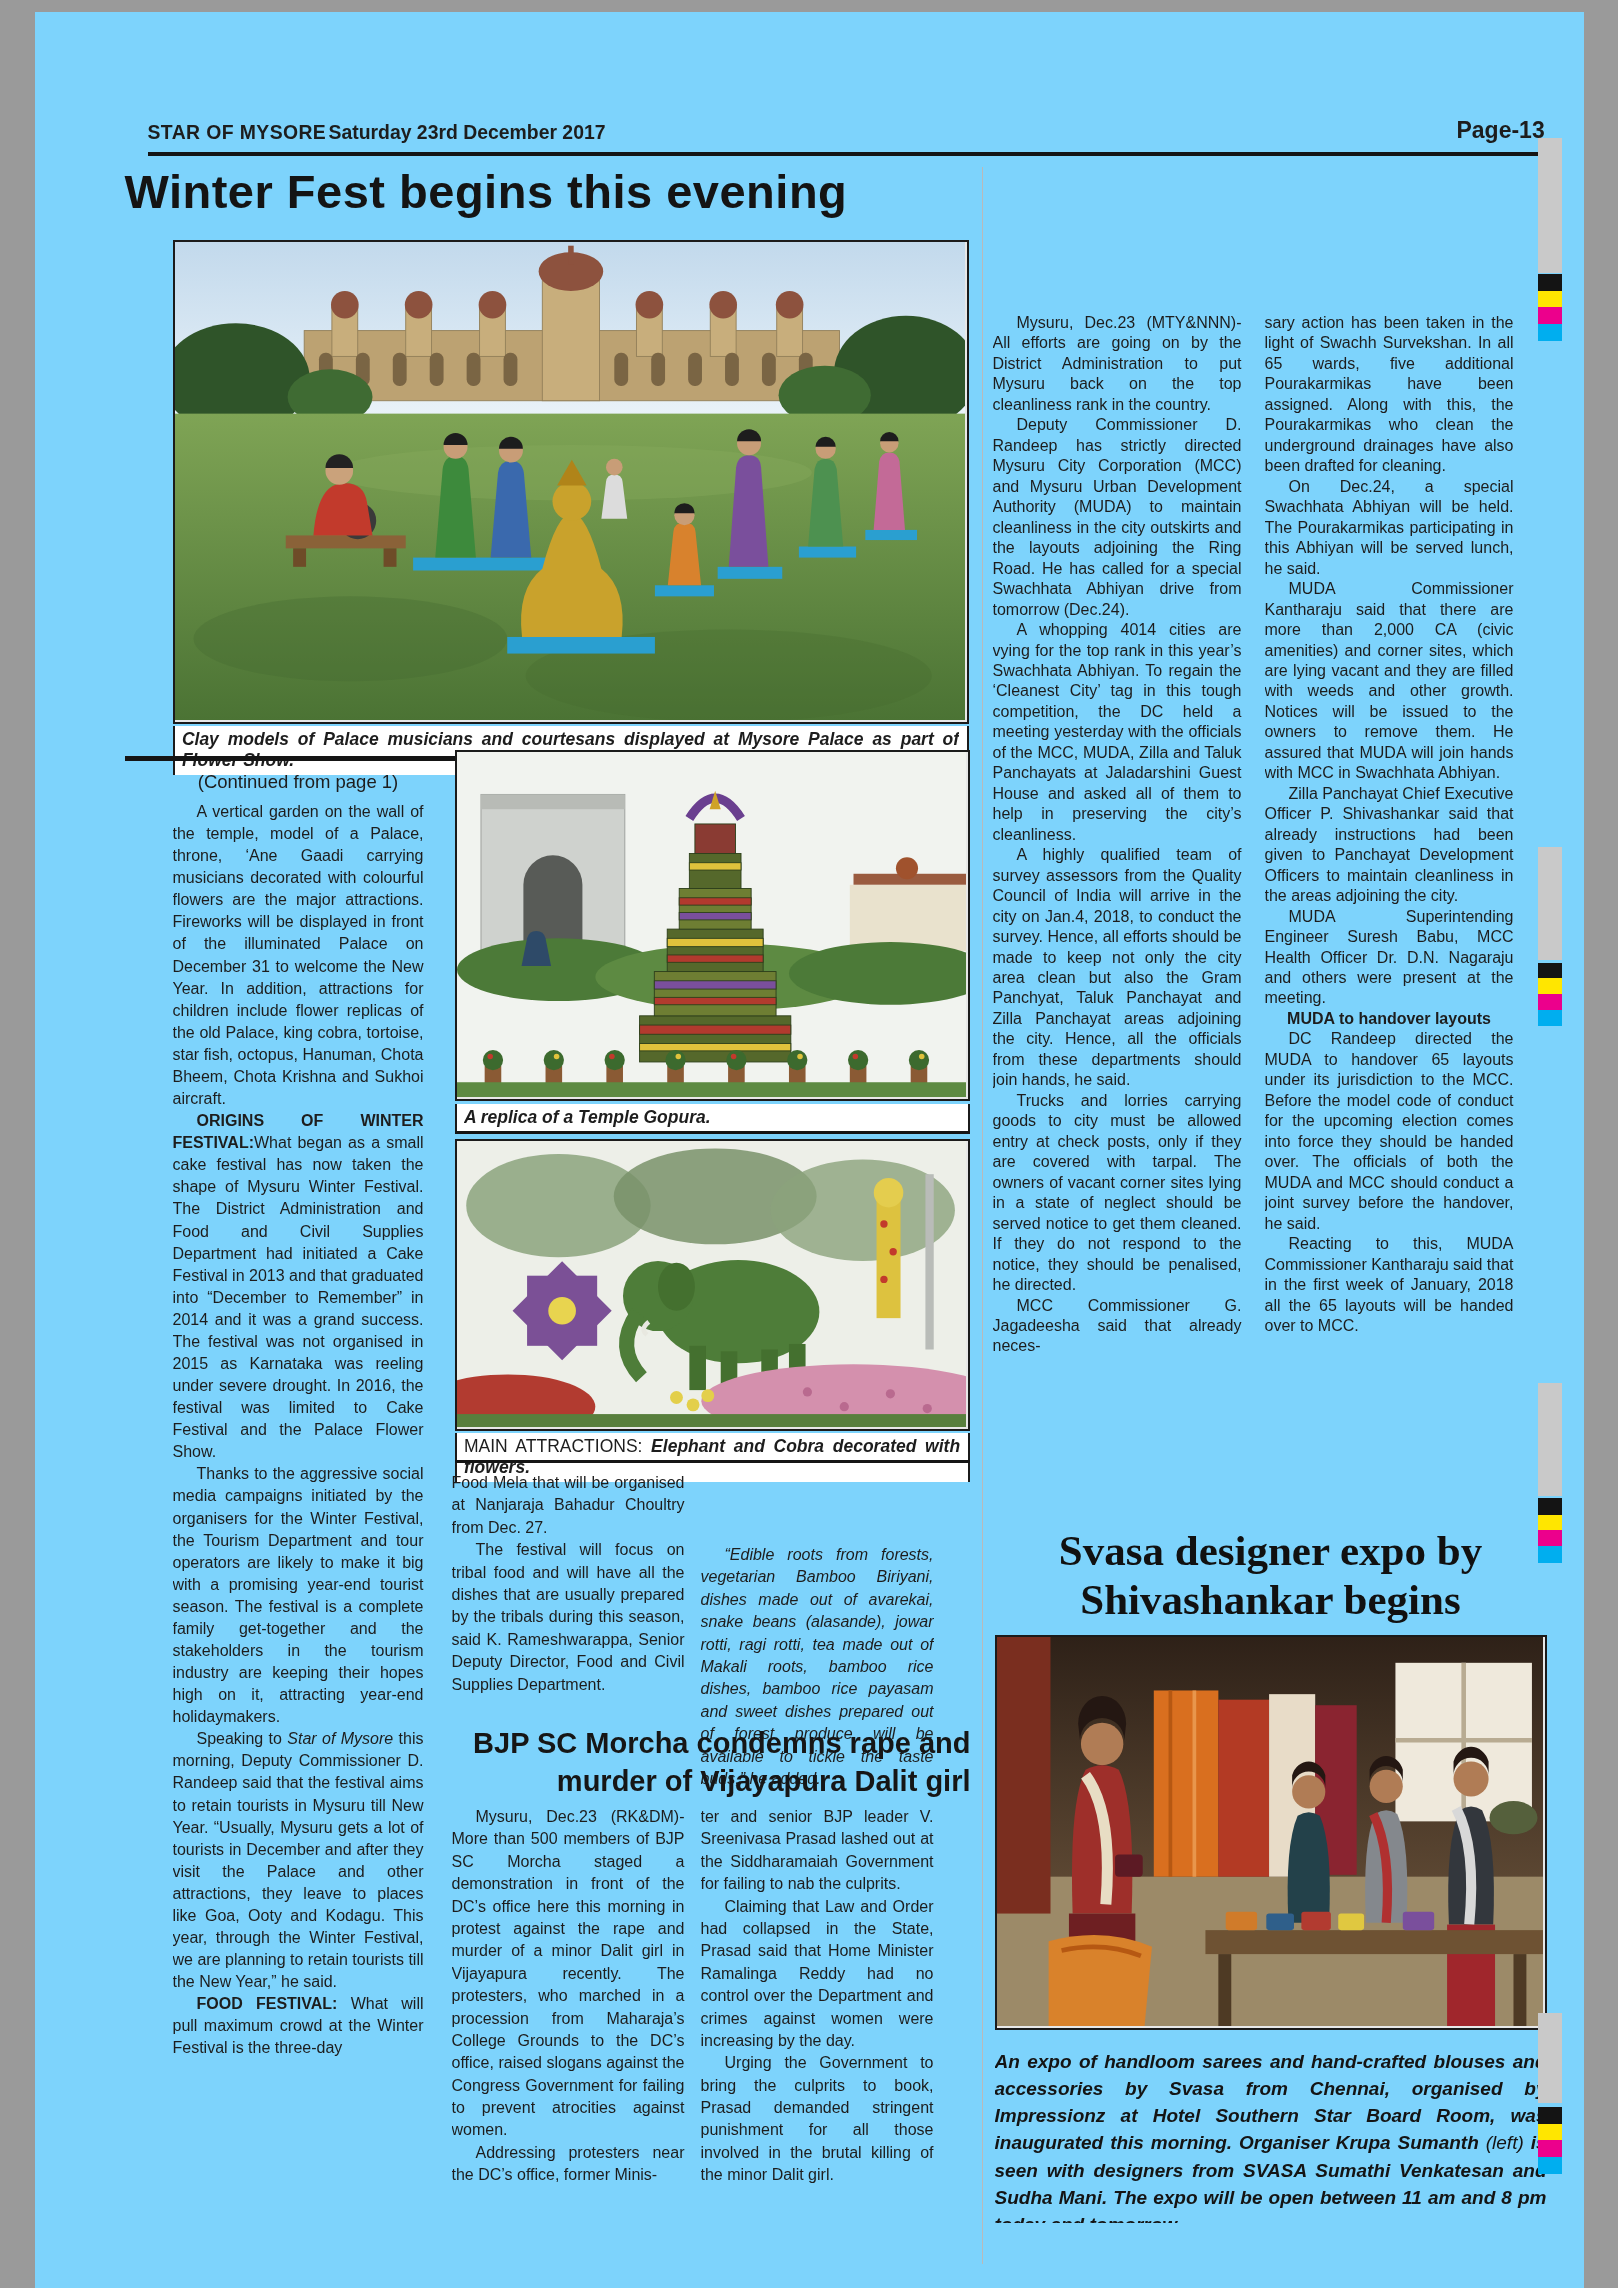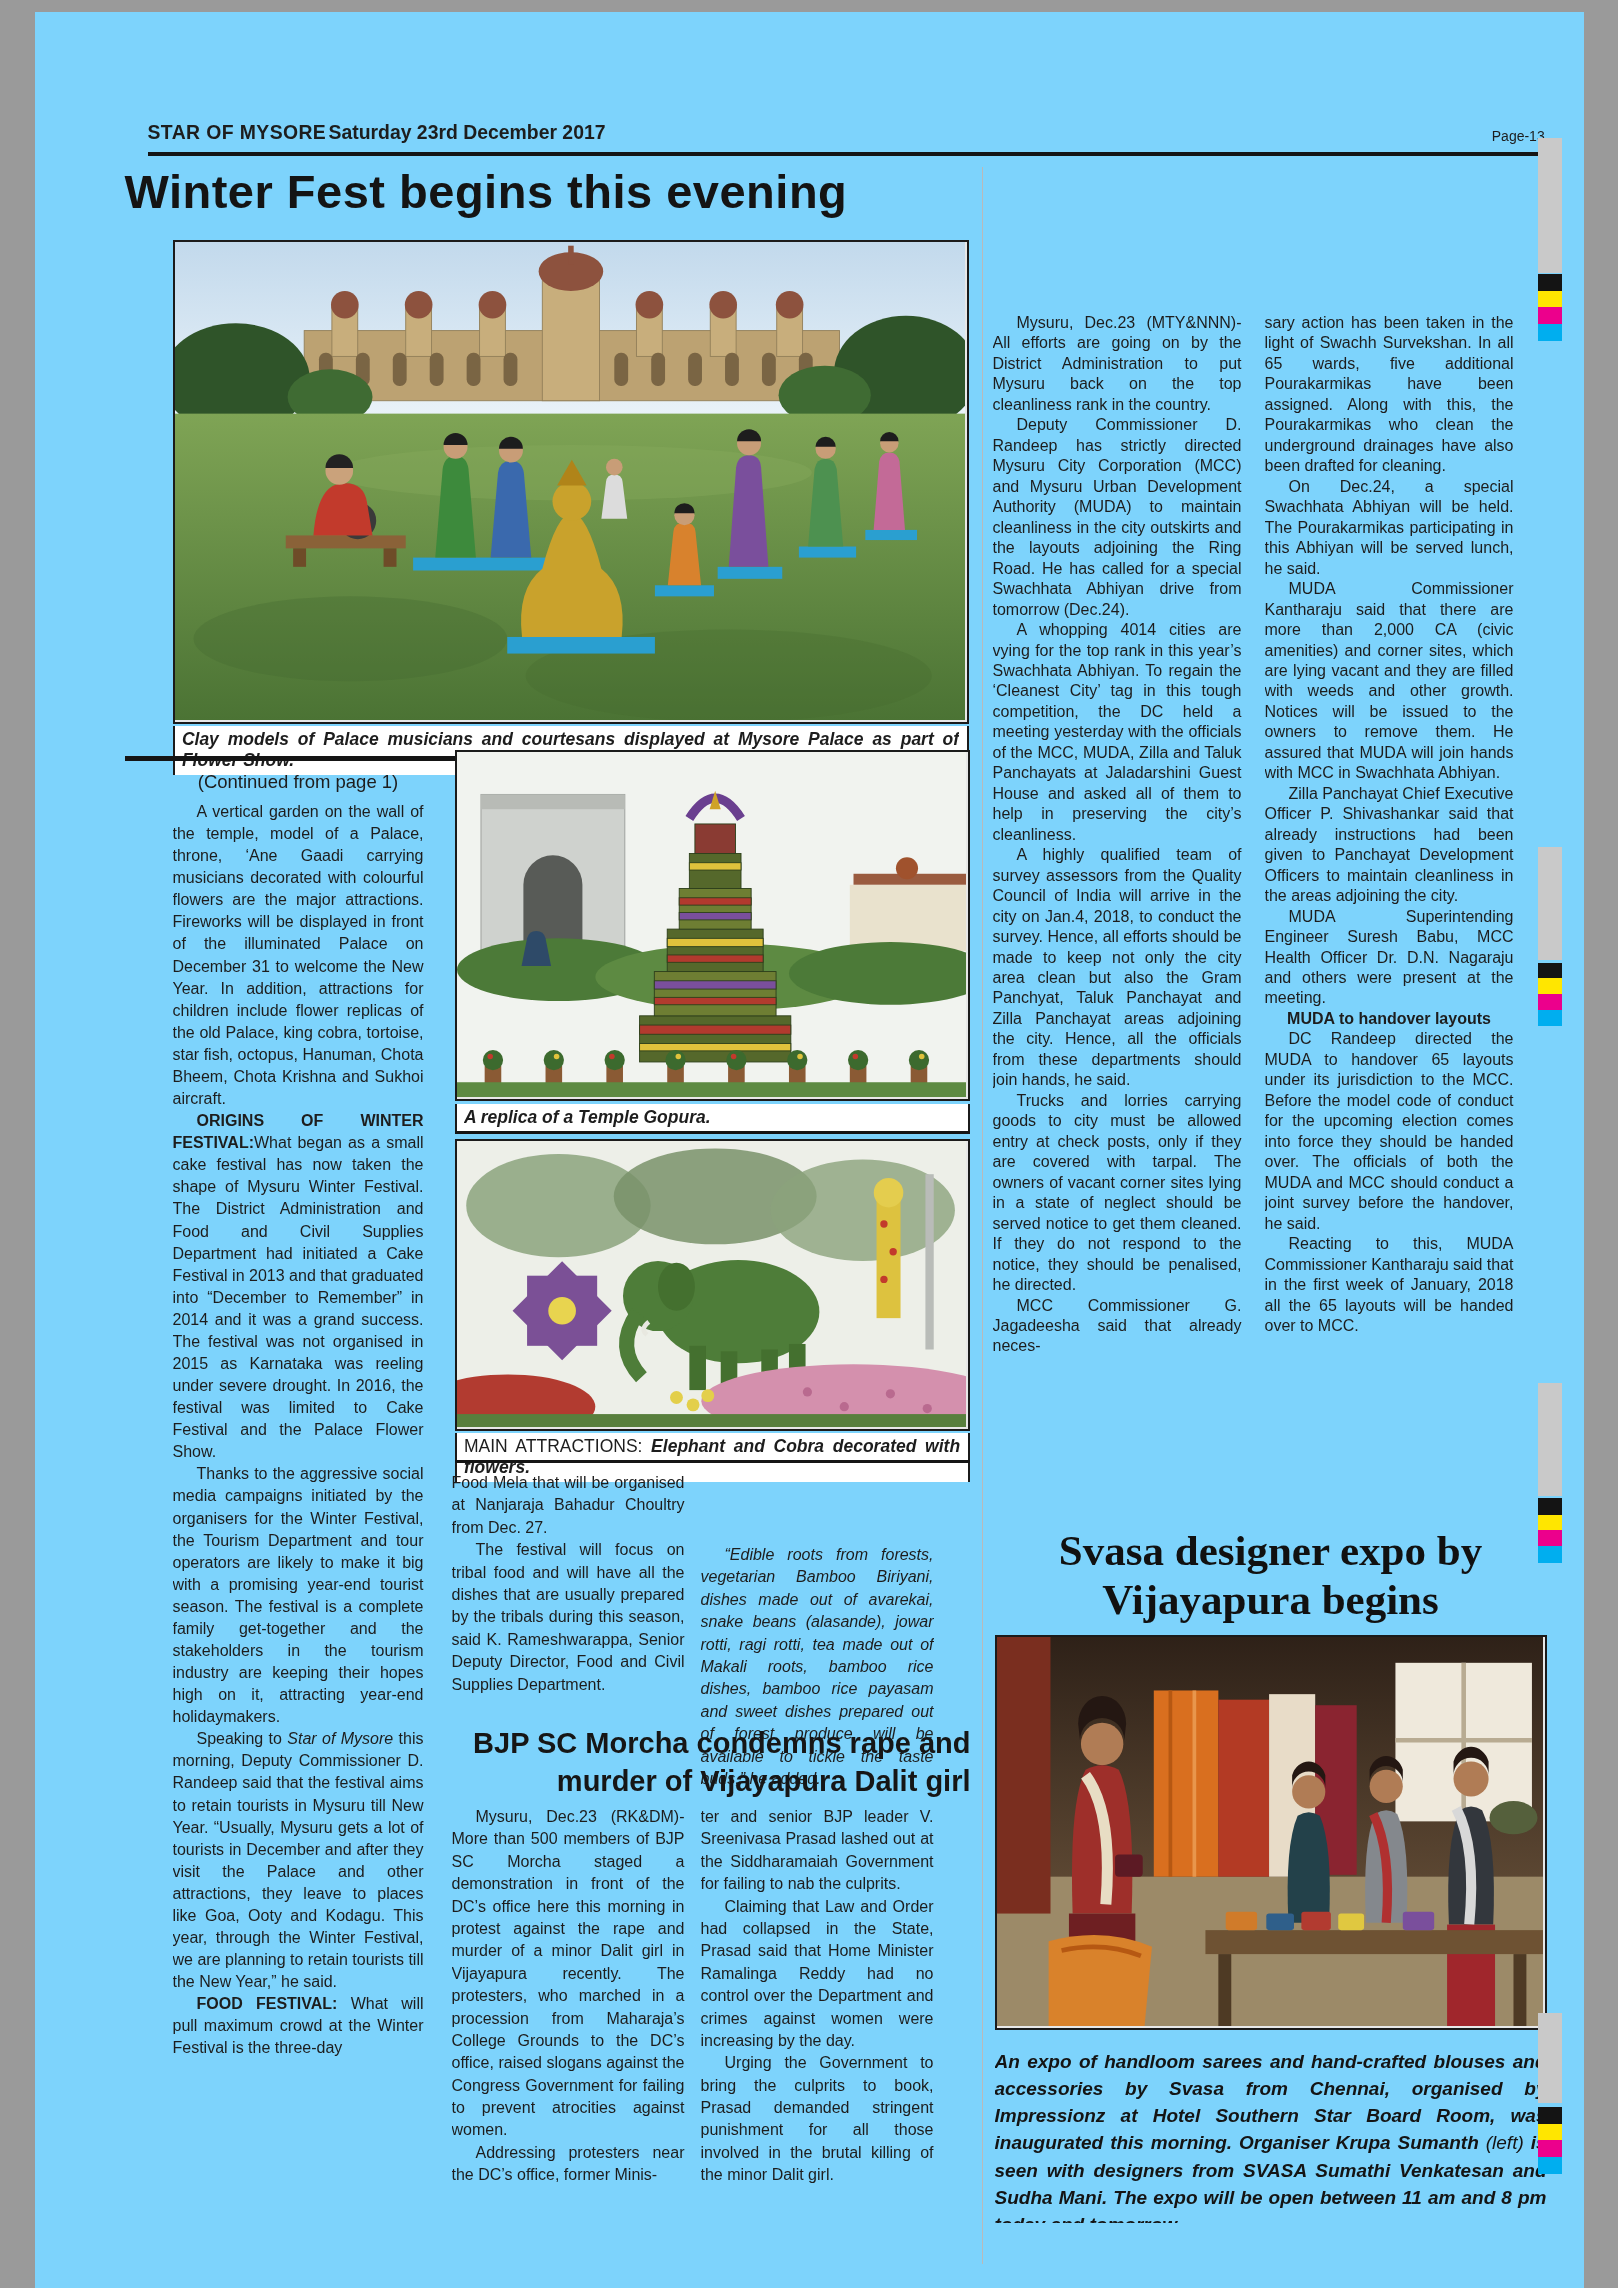--- a/index.html
+++ b/index.html
@@ -9,21 +9,21 @@
     background:#7dd3fc; overflow:hidden;
     font-family:"Liberation Sans", sans-serif; color:#1d1d1d;
   }
   .abs { position:absolute; }
   p { margin:0; }
 
   
   .header { border-bottom:4.6px solid #151515; }
   .header .masthead { position:absolute; left:0; bottom:8.3px; font-weight:bold; font-size:19.4px; letter-spacing:0.4px; }
   .header .date { position:absolute; left:181px; bottom:8.3px; font-weight:bold; font-size:19.4px; }
-  .header .pageno { position:absolute; right:1.8px; bottom:8.3px; font-weight:normal; font-size:14px; }
+  .header .pageno { position:absolute; right:1.8px; bottom:8.3px; font-weight:bold; font-size:23px; }
 
   
   .wf-headline { font-weight:bold; font-size:47px; letter-spacing:0.5px; white-space:nowrap; color:#141414; }
   .sw-headline { font-weight:bold; font-size:39px; line-height:1.2; text-align:center; color:#d1222b; }
   .bjp-headline { font-weight:bold; font-size:29px; line-height:1.3; text-align:right; color:#161616; }
   .svasa-headline { font-family:"Liberation Serif", serif; font-weight:bold; font-size:43px; line-height:1.15; text-align:center; color:#111; }
 
   
   .body-text { text-align:justify; color:#1d1d1d; overflow:hidden; }
   .body-text p { text-indent:24px; }
@@ -346,21 +346,21 @@
         <p><span>On Dec.24, a special Swachhata Abhiyan will be held. The Pourakarmikas participating in this Abhiyan will be served lunch, he said.</span></p>
         <p><span>MUDA Commissioner Kantharaju said that there are more than 2,000 CA (civic amenities) and corner sites, which are lying vacant and they are filled with weeds and other growth. Notices will be issued to the owners to remove them. He assured that MUDA will join hands with MCC in Swachhata Abhiyan.</span></p>
         <p><span>Zilla Panchayat Chief Executive Officer P. Shivashankar said that already instructions had been given to Panchayat Development Officers to maintain cleanliness in the areas adjoining the city.</span></p>
         <p><span>MUDA Superintending Engineer Suresh Babu, MCC Health Officer Dr. D.N. Nagaraju and others were present at the meeting.</span></p>
         <p class="center"><span class="b">MUDA to handover layouts</span></p>
         <p><span>DC Randeep directed the MUDA to handover 65 layouts under its jurisdiction to the MCC. Before the model code of conduct for the upcoming election comes into force they should be handed over. The officials of both the MUDA and MCC should conduct a joint survey before the handover, he said.</span></p>
         <p><span>Reacting to this, MUDA Commissioner Kantharaju said that in the first week of January, 2018 all the 65 layouts will be handed over to MCC.</span></p>
       </div>
   </div>
 
-  <div class="abs svasa-headline" style="left:960px; top:1514px; width:552px;">Svasa designer expo by Vijayapura begins</div>
+  <div class="abs svasa-headline" style="left:960px; top:1514px; width:552px;">Svasa designer expo by Shivashankar begins</div>
 
   <div class="abs photo-frame" style="left:960px; top:1623px; width:552px; height:395px;">
     <svg viewBox="0 0 592 422" width="546" height="389" preserveAspectRatio="none">
       <defs>
         <linearGradient id="expoBg" x1="0" y1="0" x2="0" y2="1">
           <stop offset="0" stop-color="#2e2118"></stop>
             <stop offset="1" stop-color="#5d4833"></stop>
         </linearGradient>
       </defs>
       <rect width="592" height="270" fill="url(#expoBg)"></rect>

